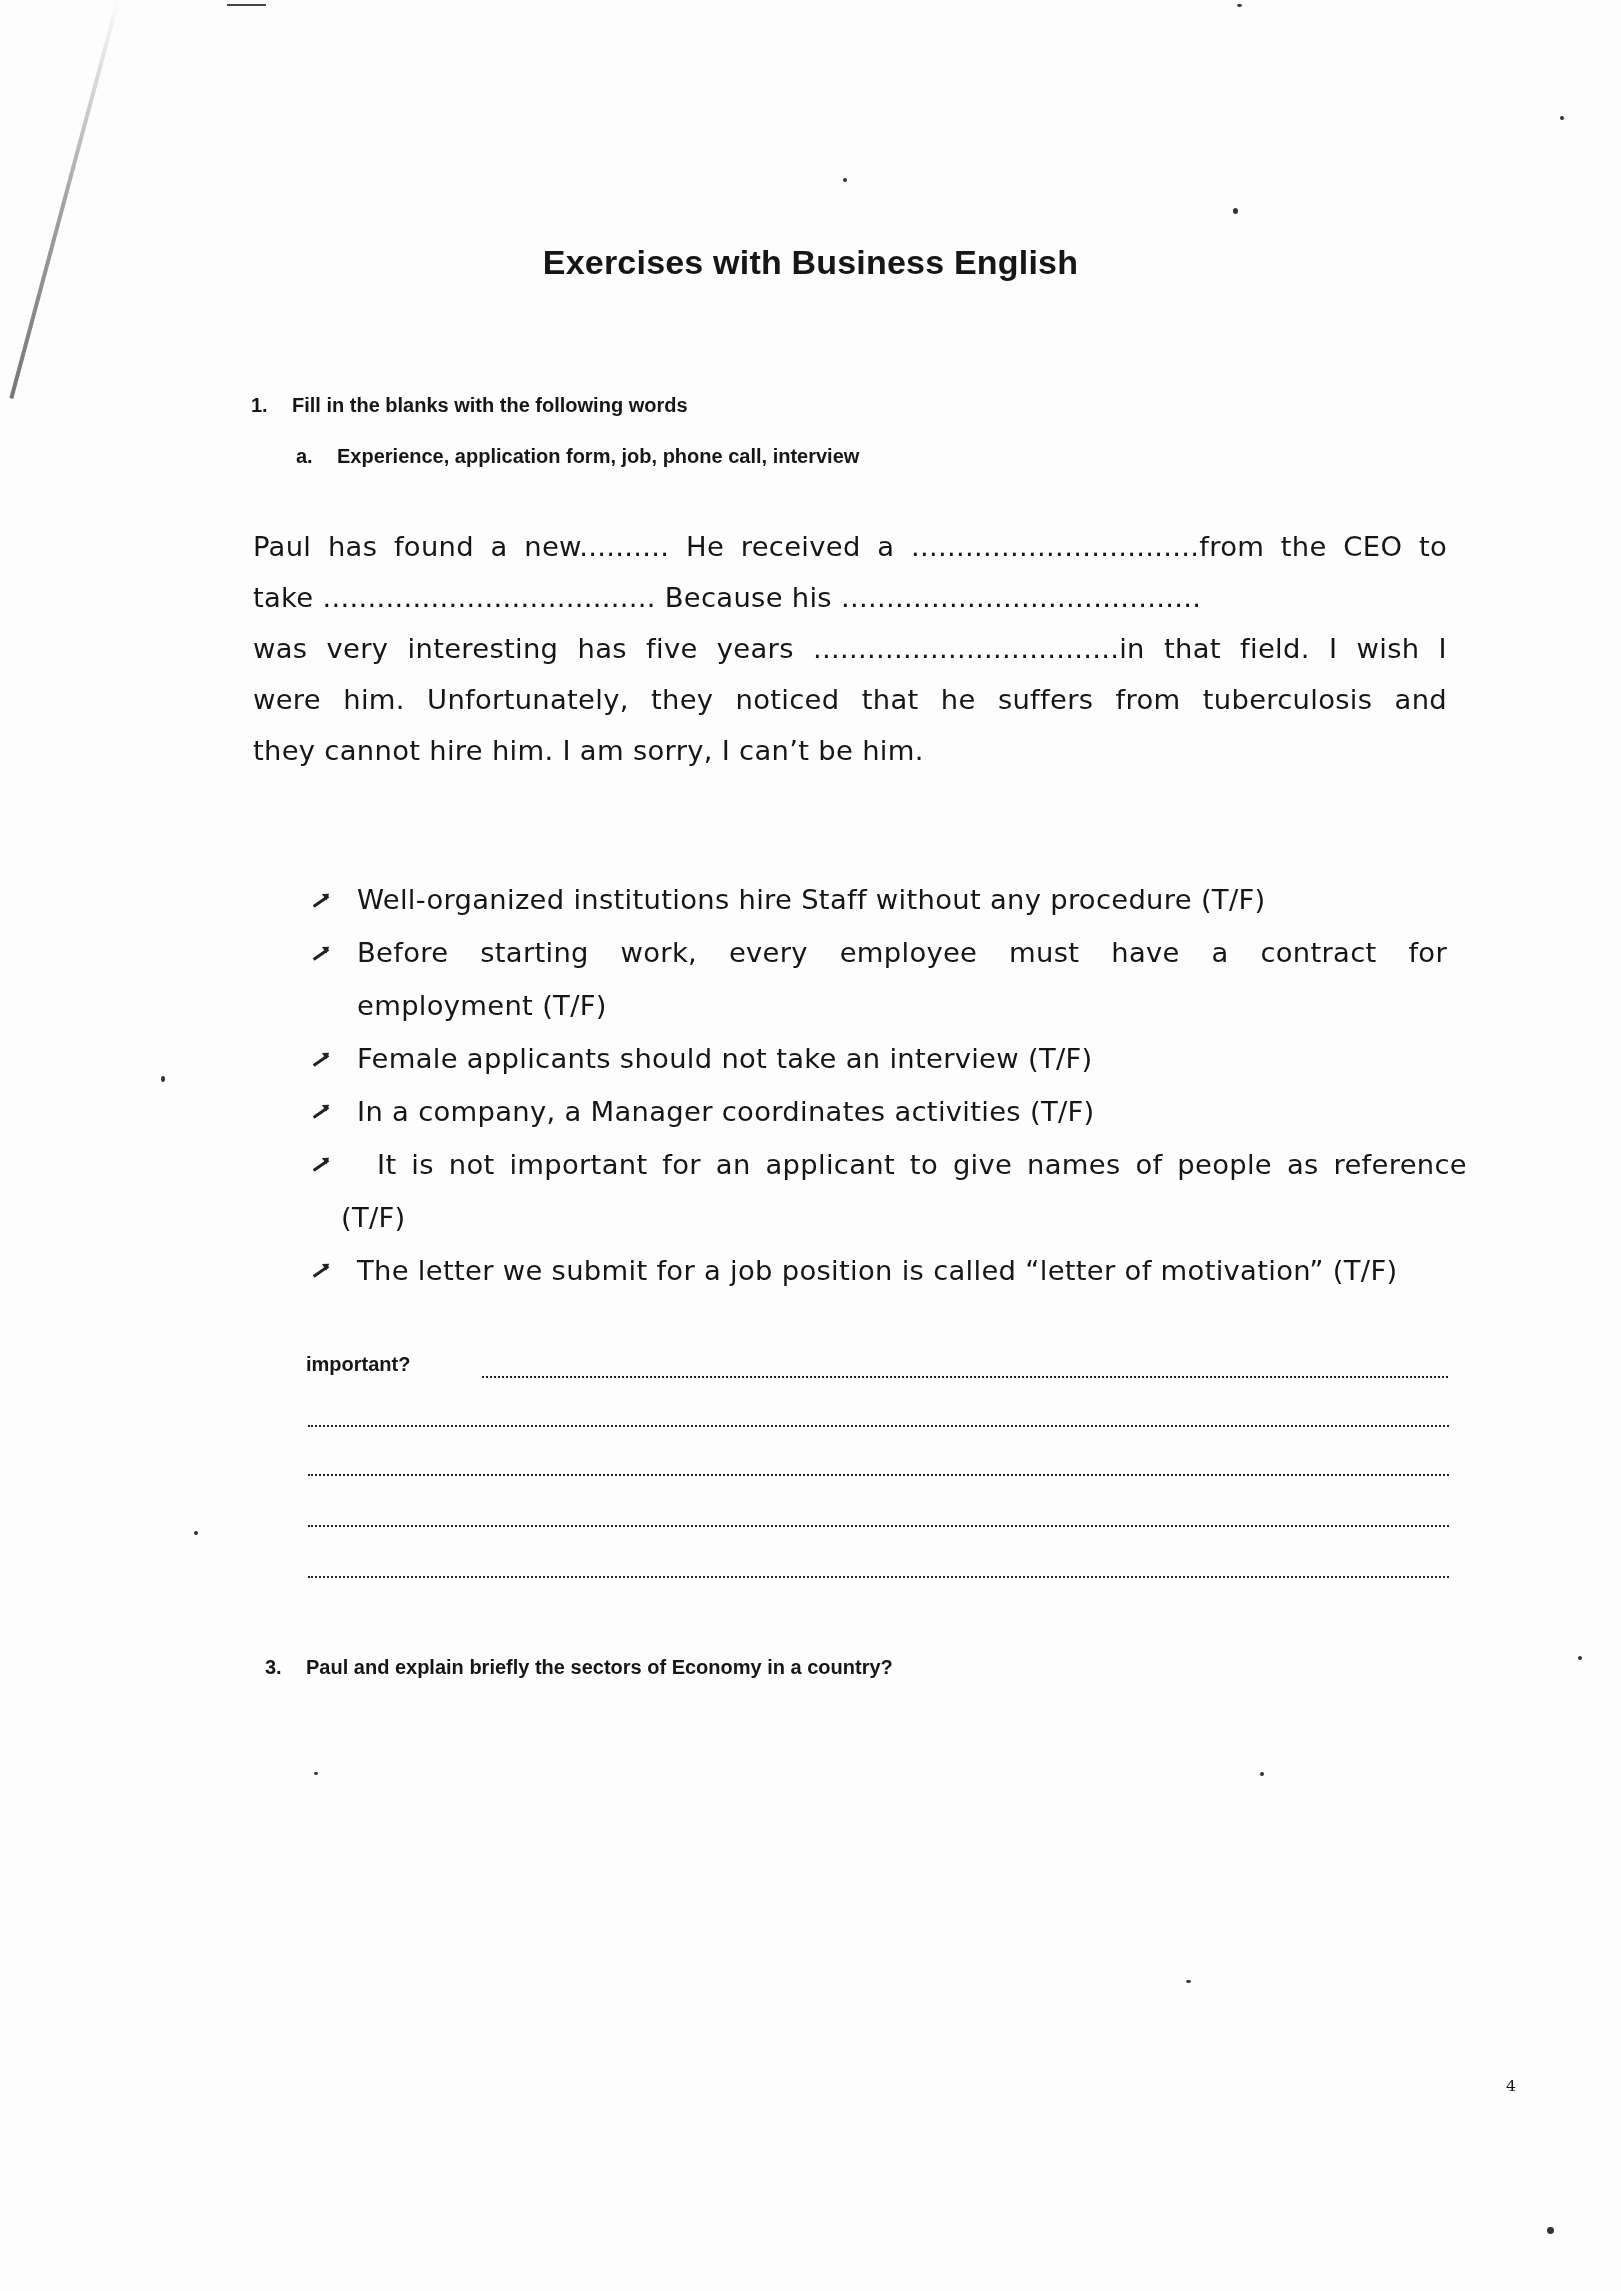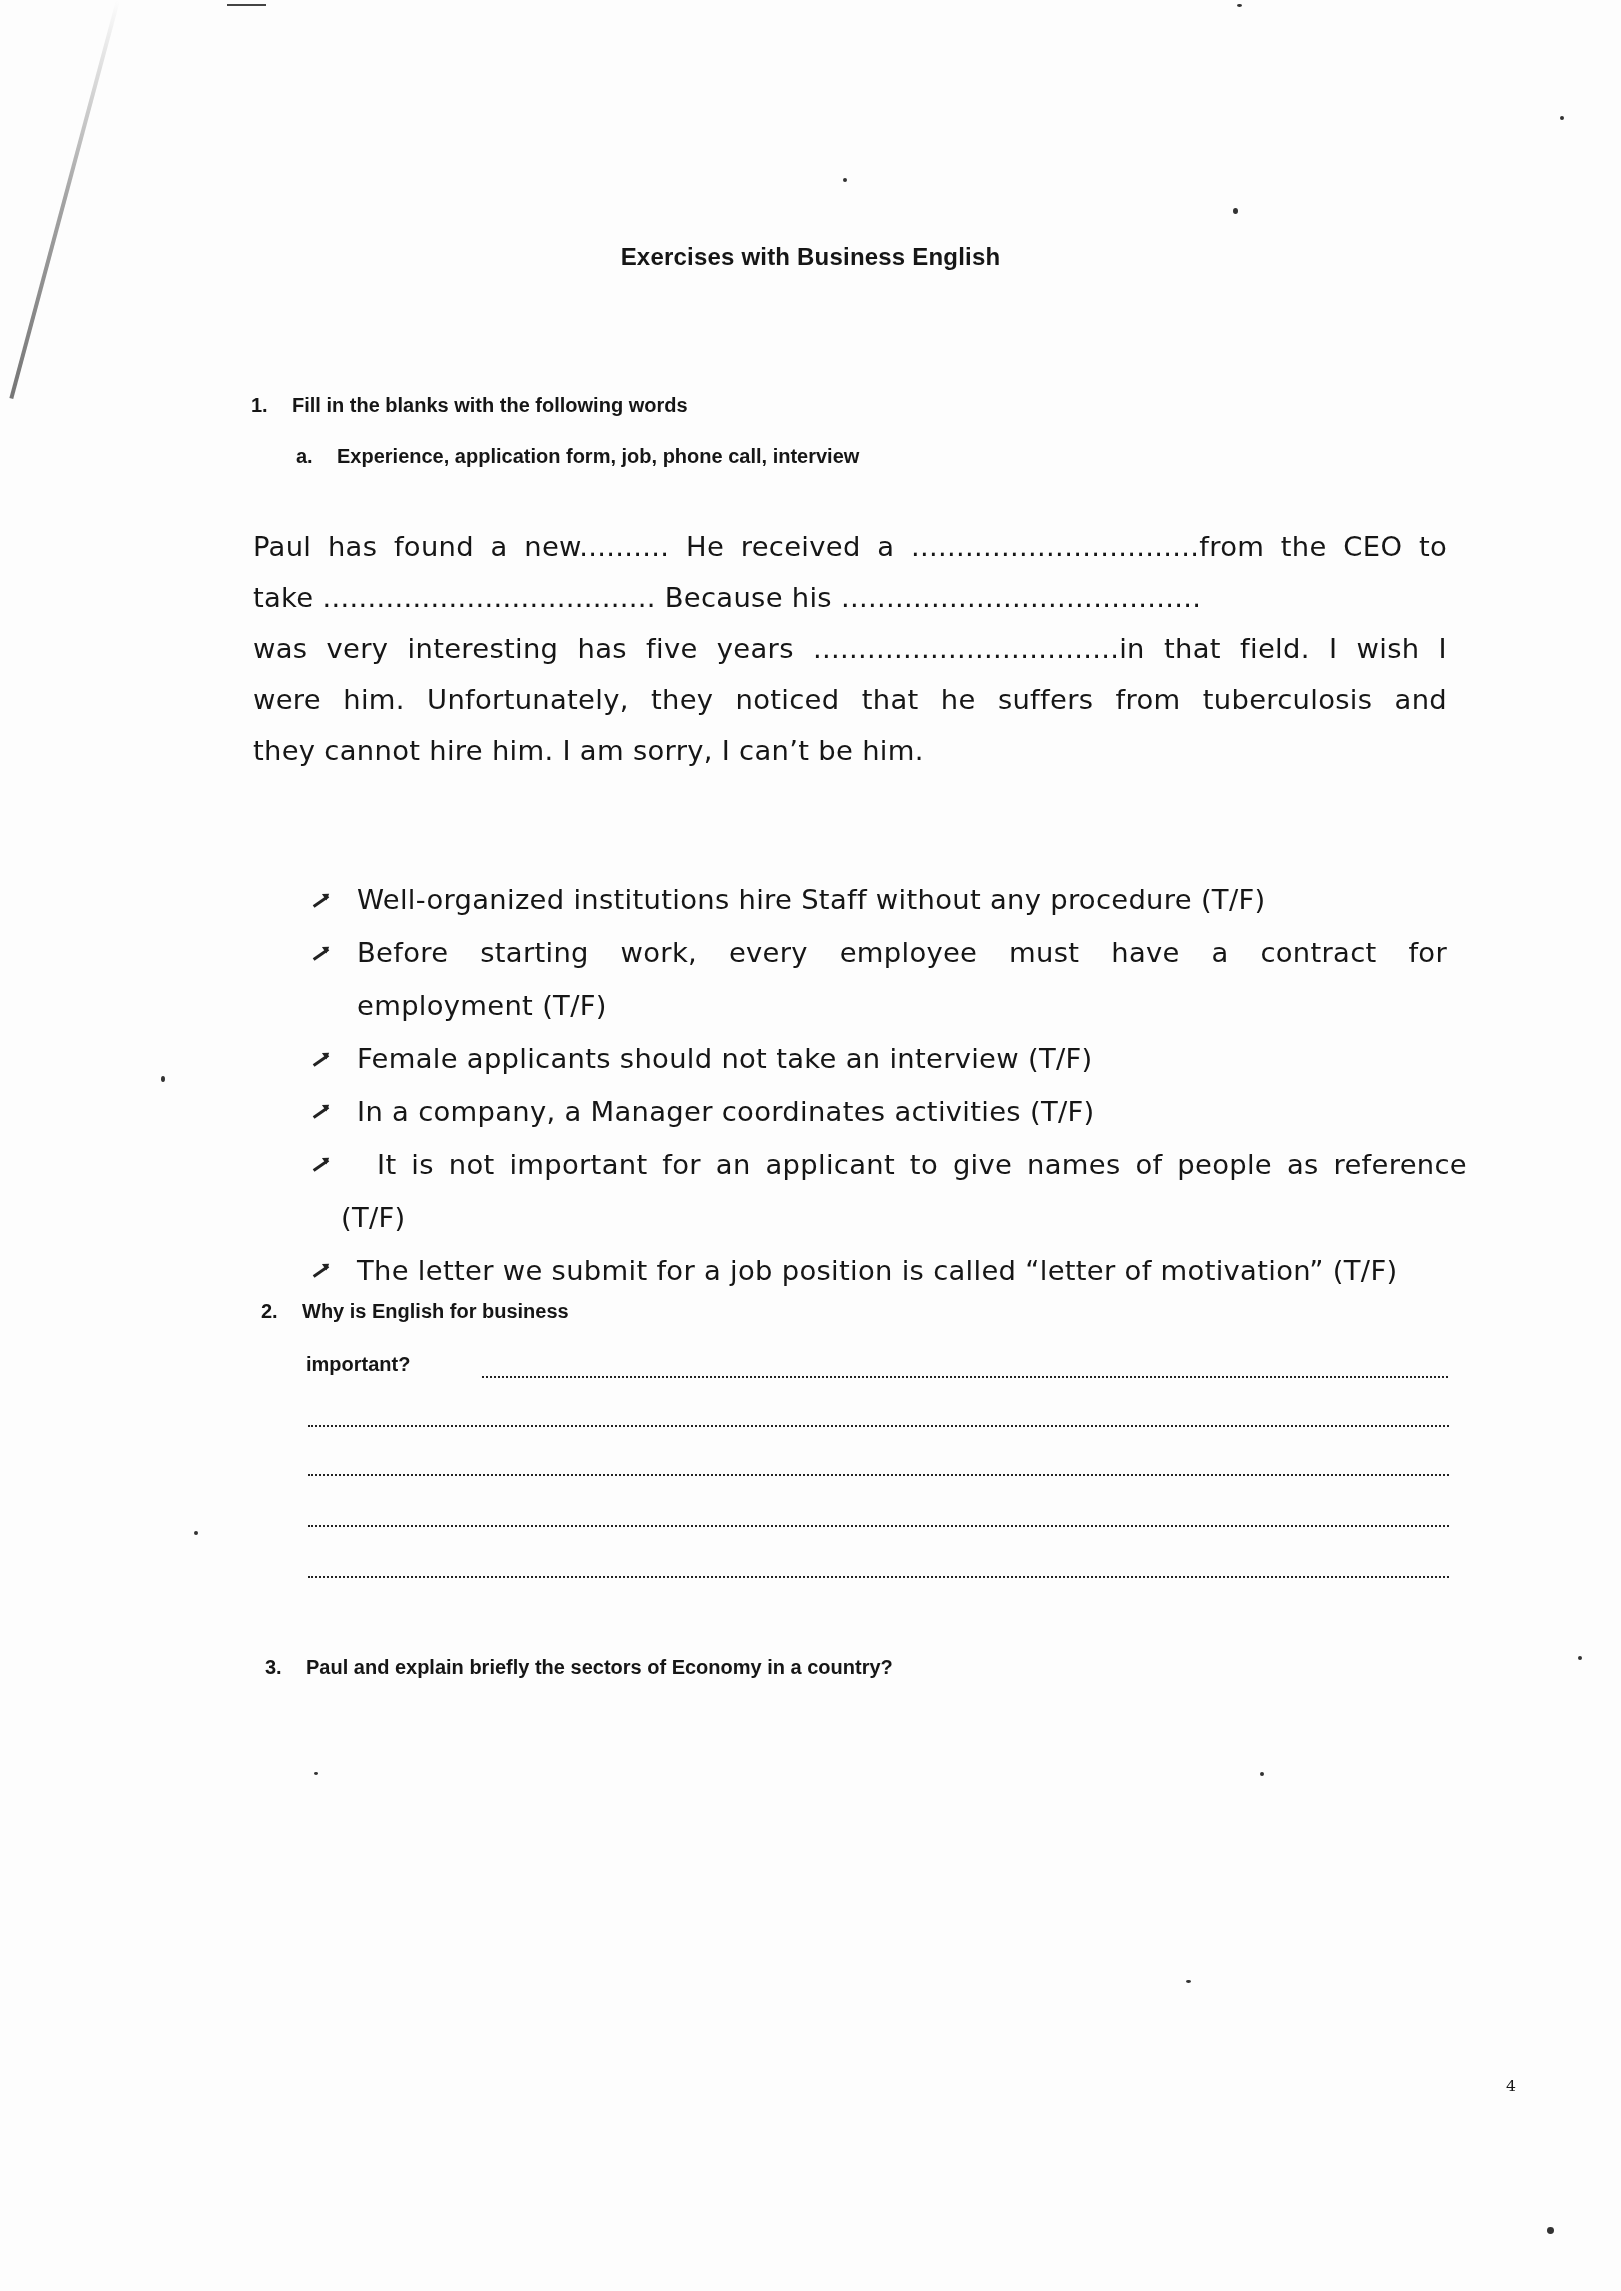--- a/index.html
+++ b/index.html
@@ -14,21 +14,21 @@
     .scan-streak {
       position: absolute; left: 116px; top: 0; width: 3.9px; height: 412px;
       background: linear-gradient(to bottom, rgba(120,120,120,0.0), rgba(90,90,90,0.55), rgba(60,60,60,0.7));
       transform-origin: top left; transform: rotate(15deg);
     }
     .scan-corner { position: absolute; left: 227px; top: 3.9px; width: 39px; height: 2px; background: #444; }
     .speck { position: absolute; background: #333; border-radius: 50%; }
 
     .title {
       position: absolute; left: 0; width: 1621px; top: 243px; text-align: center;
-      font-size: 24px; font-weight: bold; letter-spacing: 0.2px;
+      font-size: 34px; font-weight: bold; letter-spacing: 0.2px;
     }
 
     .line { position: absolute; white-space: nowrap; }
     .h1 { font-size: 20px; font-weight: bold; }
     .body { font-size: 30px; font-family: "DejaVu Sans", sans-serif; font-size: 27.4px; letter-spacing: 0.3px; margin-top: 10px; }
     .just { text-align: justify; text-align-last: justify; white-space: normal; }
 
     .num { display: inline-block; width: 41px; }
     .bullet {
       position: absolute; width: 17.6px; height: 2.9px; background: #222;
@@ -102,23 +102,20 @@
       <span class="bullet" style="left:312px;top:1164px"></span>
       <div class="line body just" style="left:377px;top:1139px;width:1090px">It is not important for an applicant to give names of people as reference</div>
       <div class="line body" style="left:341px;top:1192px">(T/F)</div>
     </div>
     <div>
       <span class="bullet" style="left:312px;top:1270px"></span>
       <div class="line body" style="left:357px;top:1245px">The letter we submit for a job position is called “letter of motivation” (T/F)</div>
     </div>
   </div>
 
-  <div class="line h1" style="left:261px;top:1300px">
-    <span class="num">2.</span><span>Why is English for business</span>
-  </div>
   <div class="line h1" style="left:306px;top:1353px">important?</div>
   <div class="answer-line" style="left:482px;top:1376px;width:966px"></div>
   <div class="answer-line" style="left:308px;top:1425px;width:1141px"></div>
   <div class="answer-line" style="left:308px;top:1474px;width:1141px"></div>
   <div class="answer-line" style="left:308px;top:1525px;width:1141px"></div>
   <div class="answer-line" style="left:308px;top:1576px;width:1141px"></div>
 
   <div class="line h1" style="left:265px;top:1656px">
     <span class="num">3.</span><span>Paul and explain briefly the sectors of Economy in a country?</span>
   </div>

